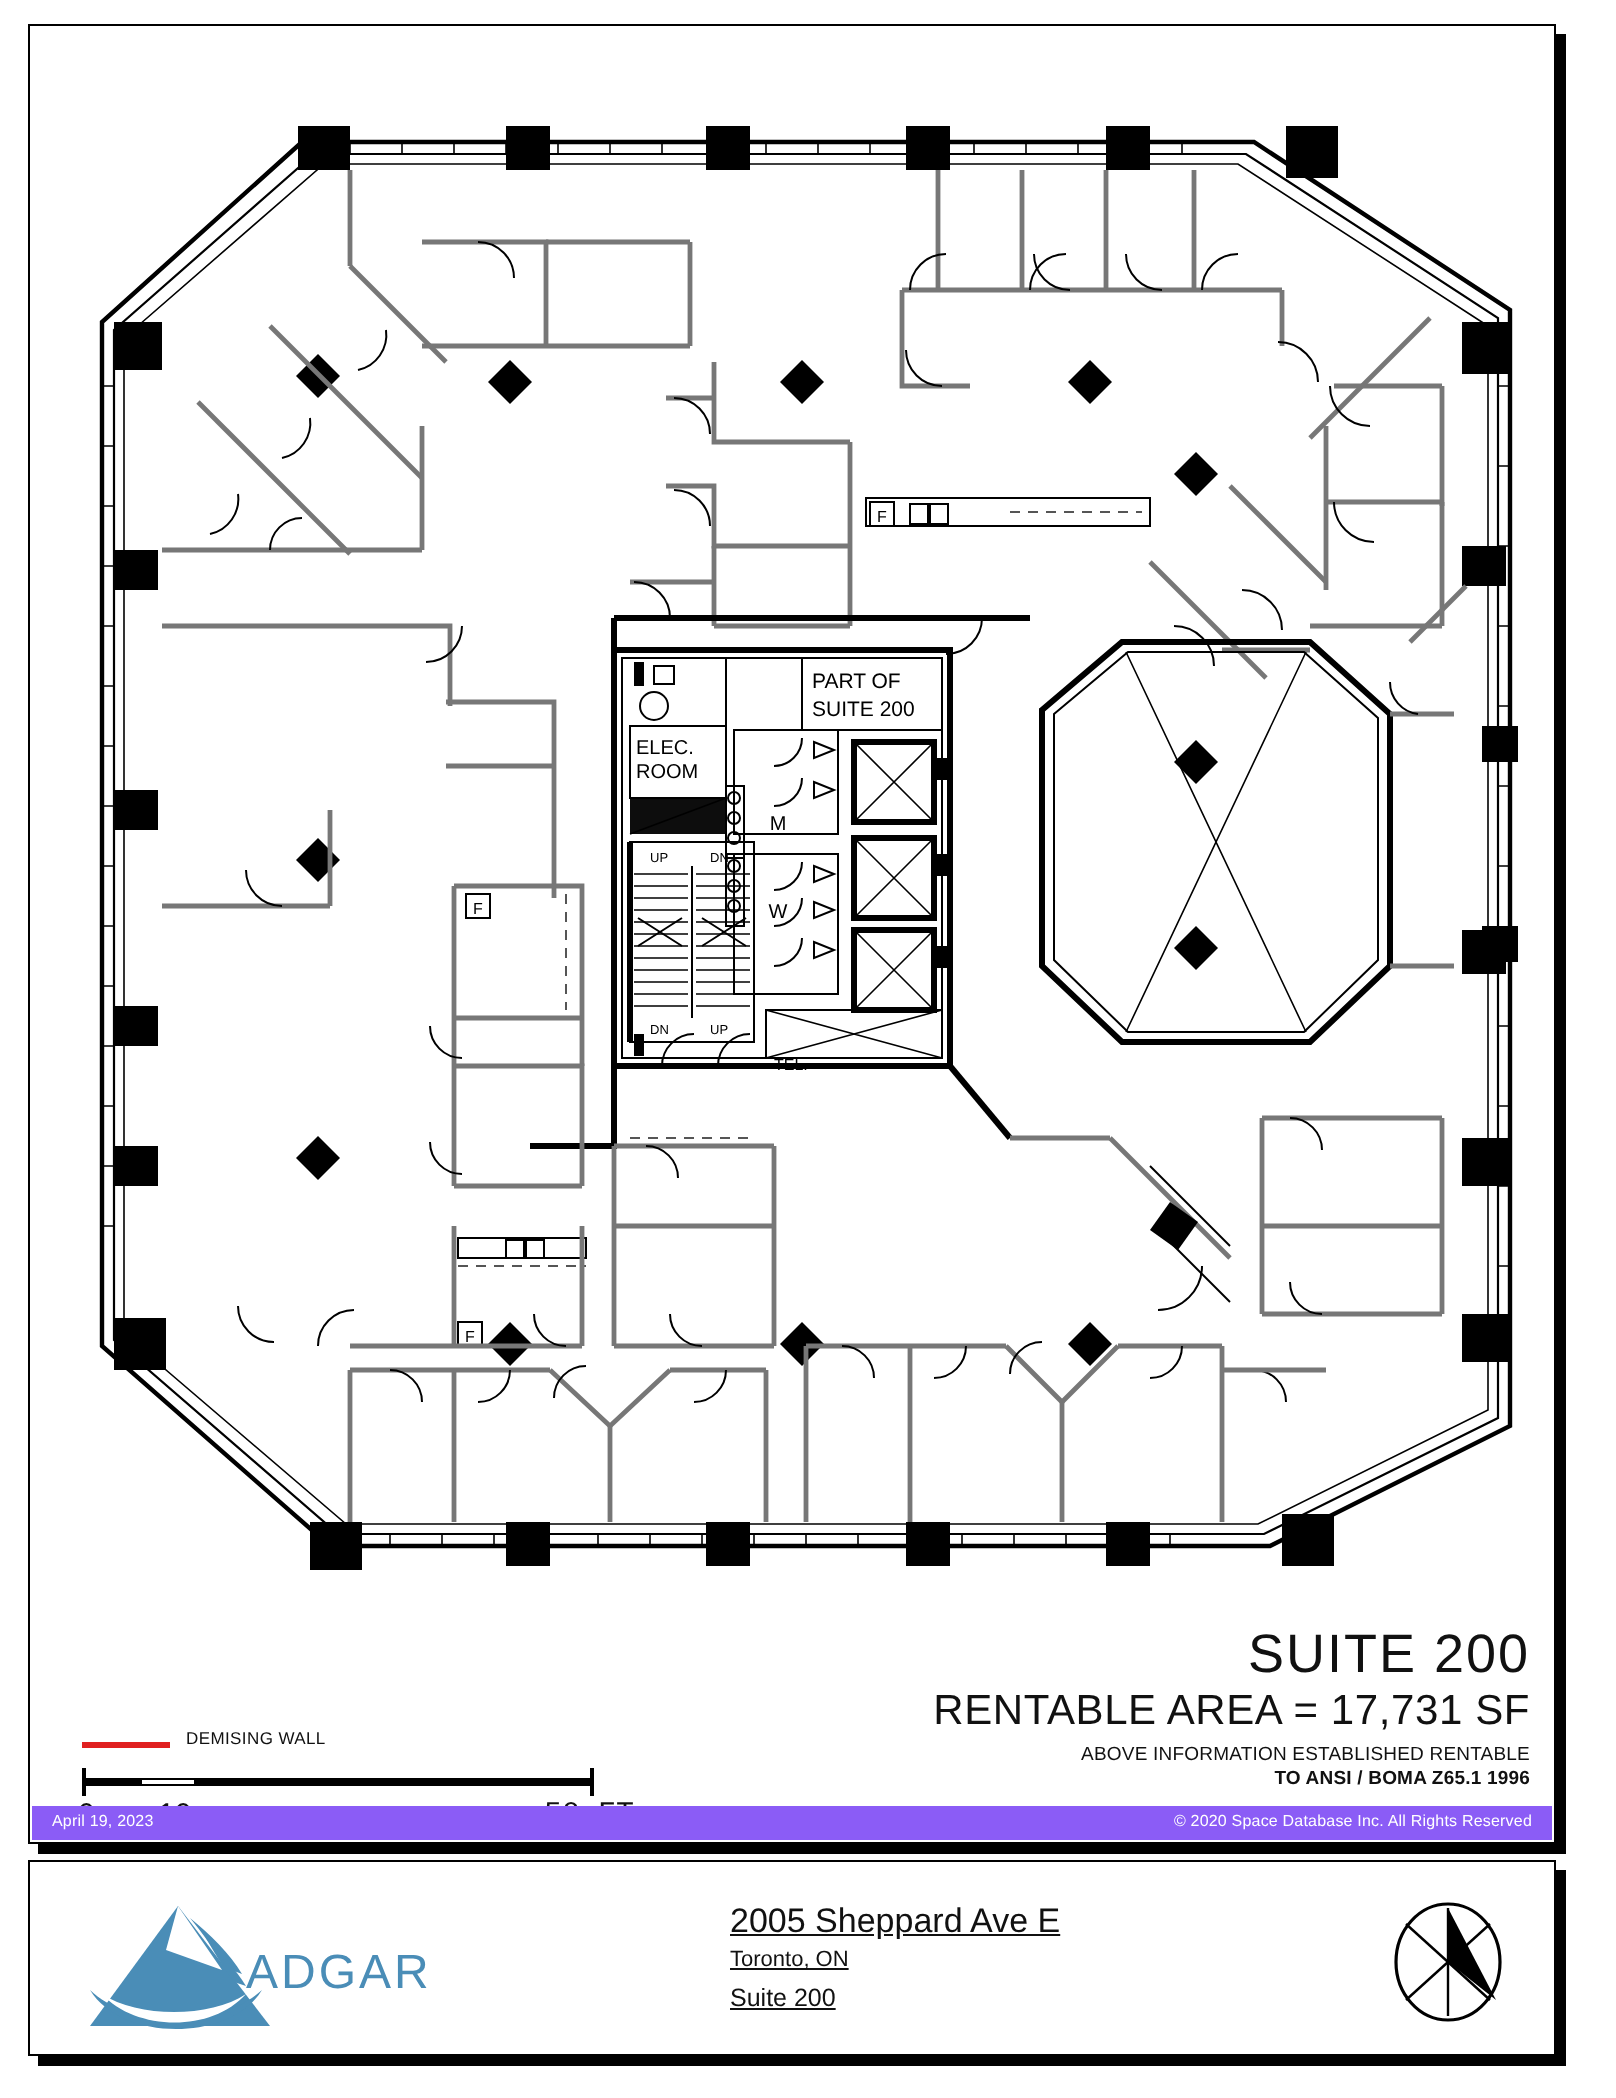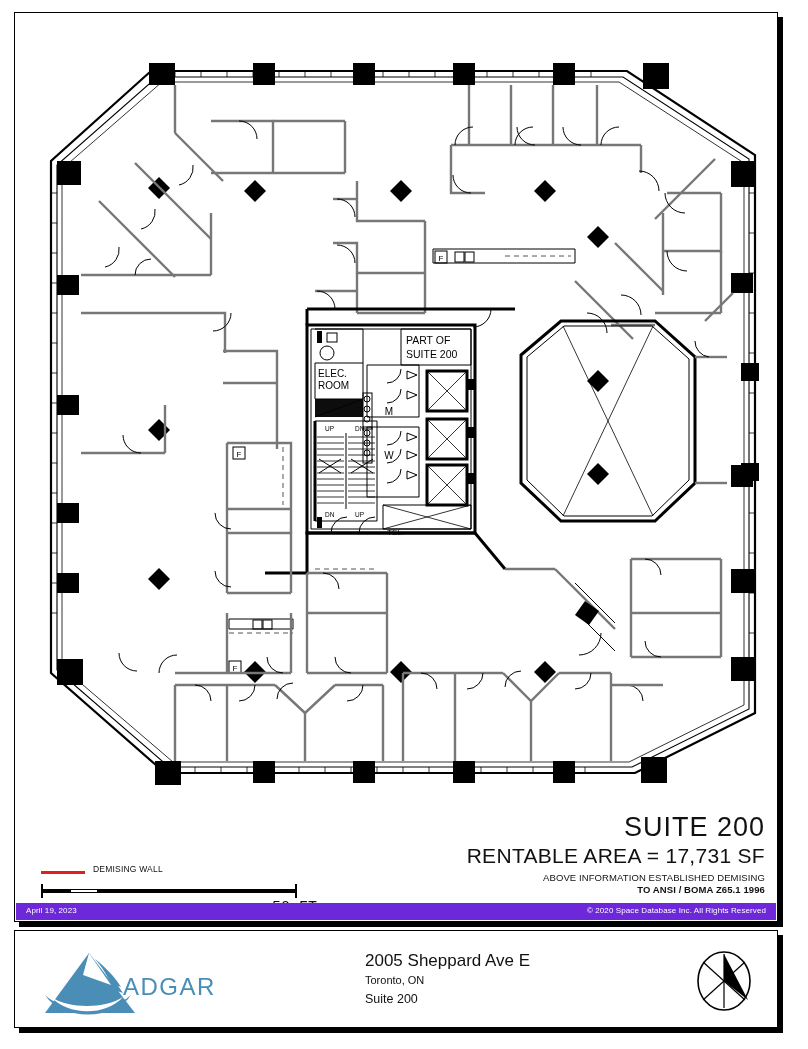--- a/index.html
+++ b/index.html
@@ -42,34 +42,34 @@
 
   
   .suite-block{position:absolute;right:12px;top:800px;width:420px;text-align:right;color:#111;}
   .suite-name{font-size:27px;letter-spacing:1px;line-height:1.08;}
   .suite-area{font-size:21px;letter-spacing:.3px;line-height:1.2;margin-top:1px;}
   .suite-note{font-size:9.5px;line-height:1.25;margin-top:4px;letter-spacing:.1px;}
 
   
   .footbar{
     position:absolute;left:1px;bottom:1px;width:760px;height:17px;
-    background:#6d28d9;color:#fff;
+    background:#8b5cf6;color:#fff;
   }
   .footbar .fl{position:absolute;left:10px;top:3px;font-size:8px;letter-spacing:.1px;}
   .footbar .fr{position:absolute;right:10px;top:3px;font-size:8px;letter-spacing:.1px;}
 
   
   .tb{position:absolute;left:0;top:0;width:762px;height:96px;display:flex;align-items:center;}
   .tb-logo{width:230px;height:96px;position:relative;}
   .tb-logo svg{position:absolute;left:24px;top:20px;}
   .tb-logo .wordmark{
     position:absolute;left:108px;top:42px;font-size:24px;letter-spacing:1.5px;
     color:#4a8db7;font-family:"Liberation Sans", sans-serif;
   }
-  .tb-addr{flex:1;padding-left:120px;color:#111;}
+  .tb-addr{flex:1;padding-left:120px;color:#111;text-decoration:underline;}
   .tb-addr .l1{font-size:17px;line-height:1.42;}
   .tb-addr .l2{font-size:11px;line-height:1.42;}
   .tb-addr .l3{font-size:12.5px;line-height:1.5;margin-top:1px;}
   .tb-north{width:110px;height:96px;position:relative;}
   .tb-north svg{position:absolute;right:22px;top:19px;}
 
   
   .pl-t{font-family:"Liberation Sans", sans-serif;fill:#000;}
 </style>
 </head>
@@ -461,21 +461,21 @@
       <div class="scale-nums">
         <span class="n0">0</span>
         <span class="n10">10</span>
         <span class="n50">50 FT.</span>
       </div>
     </div>
 
     <div class="suite-block">
       <div class="suite-name">SUITE  200</div>
       <div class="suite-area">RENTABLE AREA = 17,731 SF</div>
-      <div class="suite-note">ABOVE INFORMATION ESTABLISHED DEMISING</div>
+      <div class="suite-note">ABOVE INFORMATION ESTABLISHED RENTABLE</div>
       <div class="suite-note" style="margin-top:0;font-weight:bold;">TO ANSI / BOMA Z65.1 1996</div>
     </div>
 
     <div class="footbar">
       <span class="fl">April 19, 2023</span>
       <span class="fr">© 2020 Space Database Inc. All Rights Reserved</span>
     </div>
 
   </div>
 

